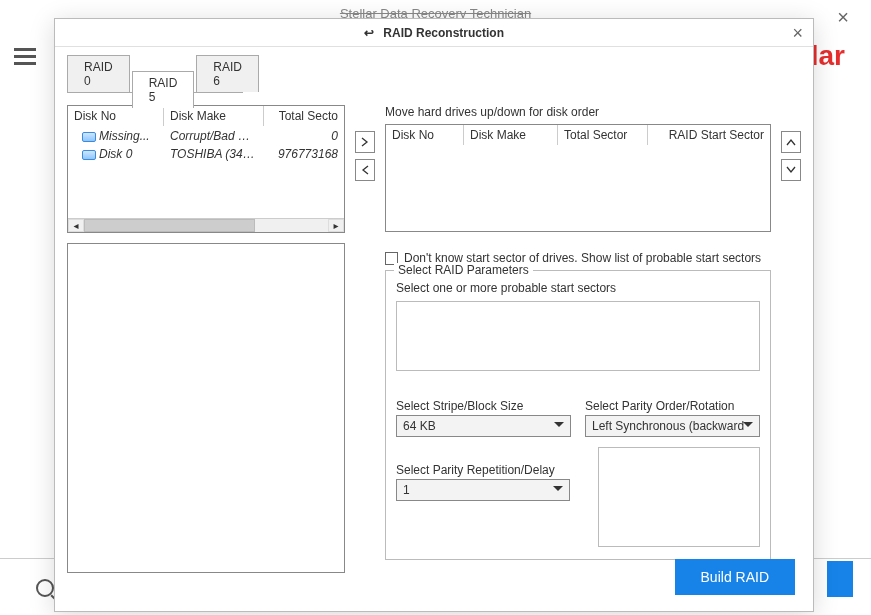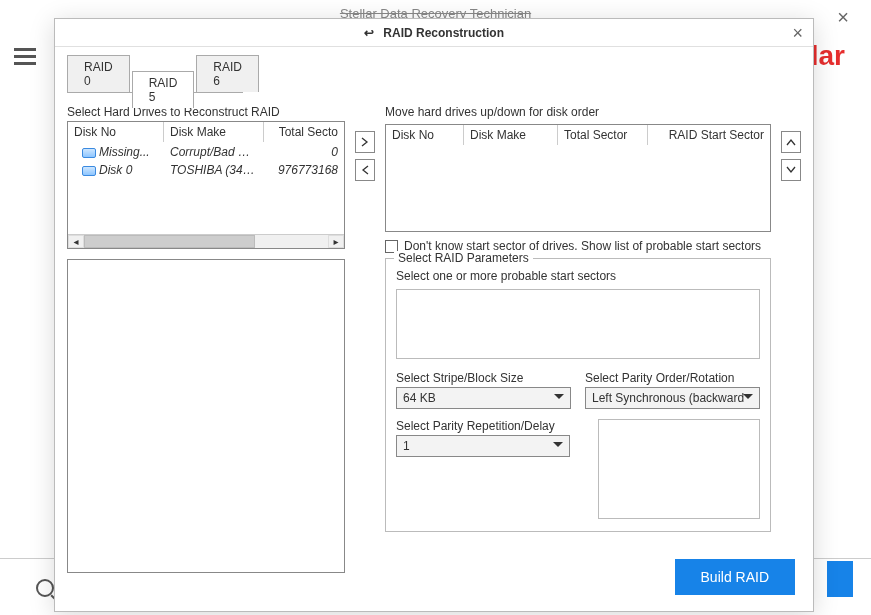--- a/index.html
+++ b/index.html
@@ -48,30 +48,30 @@
     .btn-arrow svg { width: 10px; height: 10px; }
 
     .left-lb1 { height: 128px; display: flex; flex-direction: column; }
     .lb1-rows { flex: 1; }
     .left-lb2-wrap { margin-top: 10px; flex: 1; display: flex; flex-direction: column; }
     .left-lb2 { flex: 1; border: 1px solid #888; }
 
     .right-lb1 { border: 1px solid #888; height: 108px; }
     .right-lb1 .list-header .cell { border-right: 1px solid #ccc; }
 
-    .chk-row { display: flex; align-items: center; gap: 6px; margin-top: 4px; }
+    .chk-row { display: flex; align-items: center; gap: 6px; margin-top: 16px; }
     .chk { width: 13px; height: 13px; border: 1px solid #666; }
 
     .fieldset { border: 1px solid #bbb; padding: 10px 10px 12px 10px; position: relative; margin-top: 2px; }
     .fieldset .legend { position: absolute; top: -8px; left: 8px; background: #fff; padding: 0 4px; }
     .prob-box { border: 1px solid #bbb; height: 70px; margin-top: 6px; }
 
     .param-row { display: flex; gap: 14px; margin-top: 12px; }
     .param { flex: 1; }
-    .param-lbl { margin-bottom: 2px; }
+    .param-lbl { margin-bottom: 2px; margin-top: 16px; }
     .select { border: 1px solid #888; background: #f3f3f3; height: 22px; display: flex; align-items: center; padding: 0 6px; position: relative; cursor: pointer; }
     .select-arrow { position: absolute; right: 6px; top: 6px; width: 0; height: 0; border-left: 5px solid transparent; border-right: 5px solid transparent; border-top: 5px solid #333; }
 
     .rot-box { border: 1px solid #bbb; height: 100px; margin-left: 14px; flex: 1; }
     .delay-row { display: flex; gap: 14px; margin-top: 0; }
 
     .footer { position: absolute; bottom: 16px; right: 18px; }
     .btn-primary { background: #1783e8; color: #fff; padding: 10px 26px; font-size: 14px; border: none; cursor: pointer; }
   </style>
 </head>
@@ -100,21 +100,20 @@
 
   <div class="tabs">
     <div class="tab">RAID 0</div>
     <div class="tab active">RAID 5</div>
     <div class="tab">RAID 6</div>
   </div>
 
   <div class="content">
 
     <div class="col-left">
-      <div class="label">Select Hard Drives to Reconstruct RAID</div>
       <div class="listbox left-lb1">
         <div class="list-header">
           <div class="cell" style="width:96px">Disk No</div>
           <div class="cell" style="width:100px">Disk Make</div>
           <div class="cell" style="flex:1;text-align:right;border-right:none">Total Secto</div>
         </div>
         <div class="lb1-rows">
           <div class="list-row">
             <div class="cell" style="width:96px;padding-left:14px"><span class="disk-icon"></span><span>Missing...</span></div>
             <div class="cell" style="width:100px">Corrupt/Bad RA...</div>

